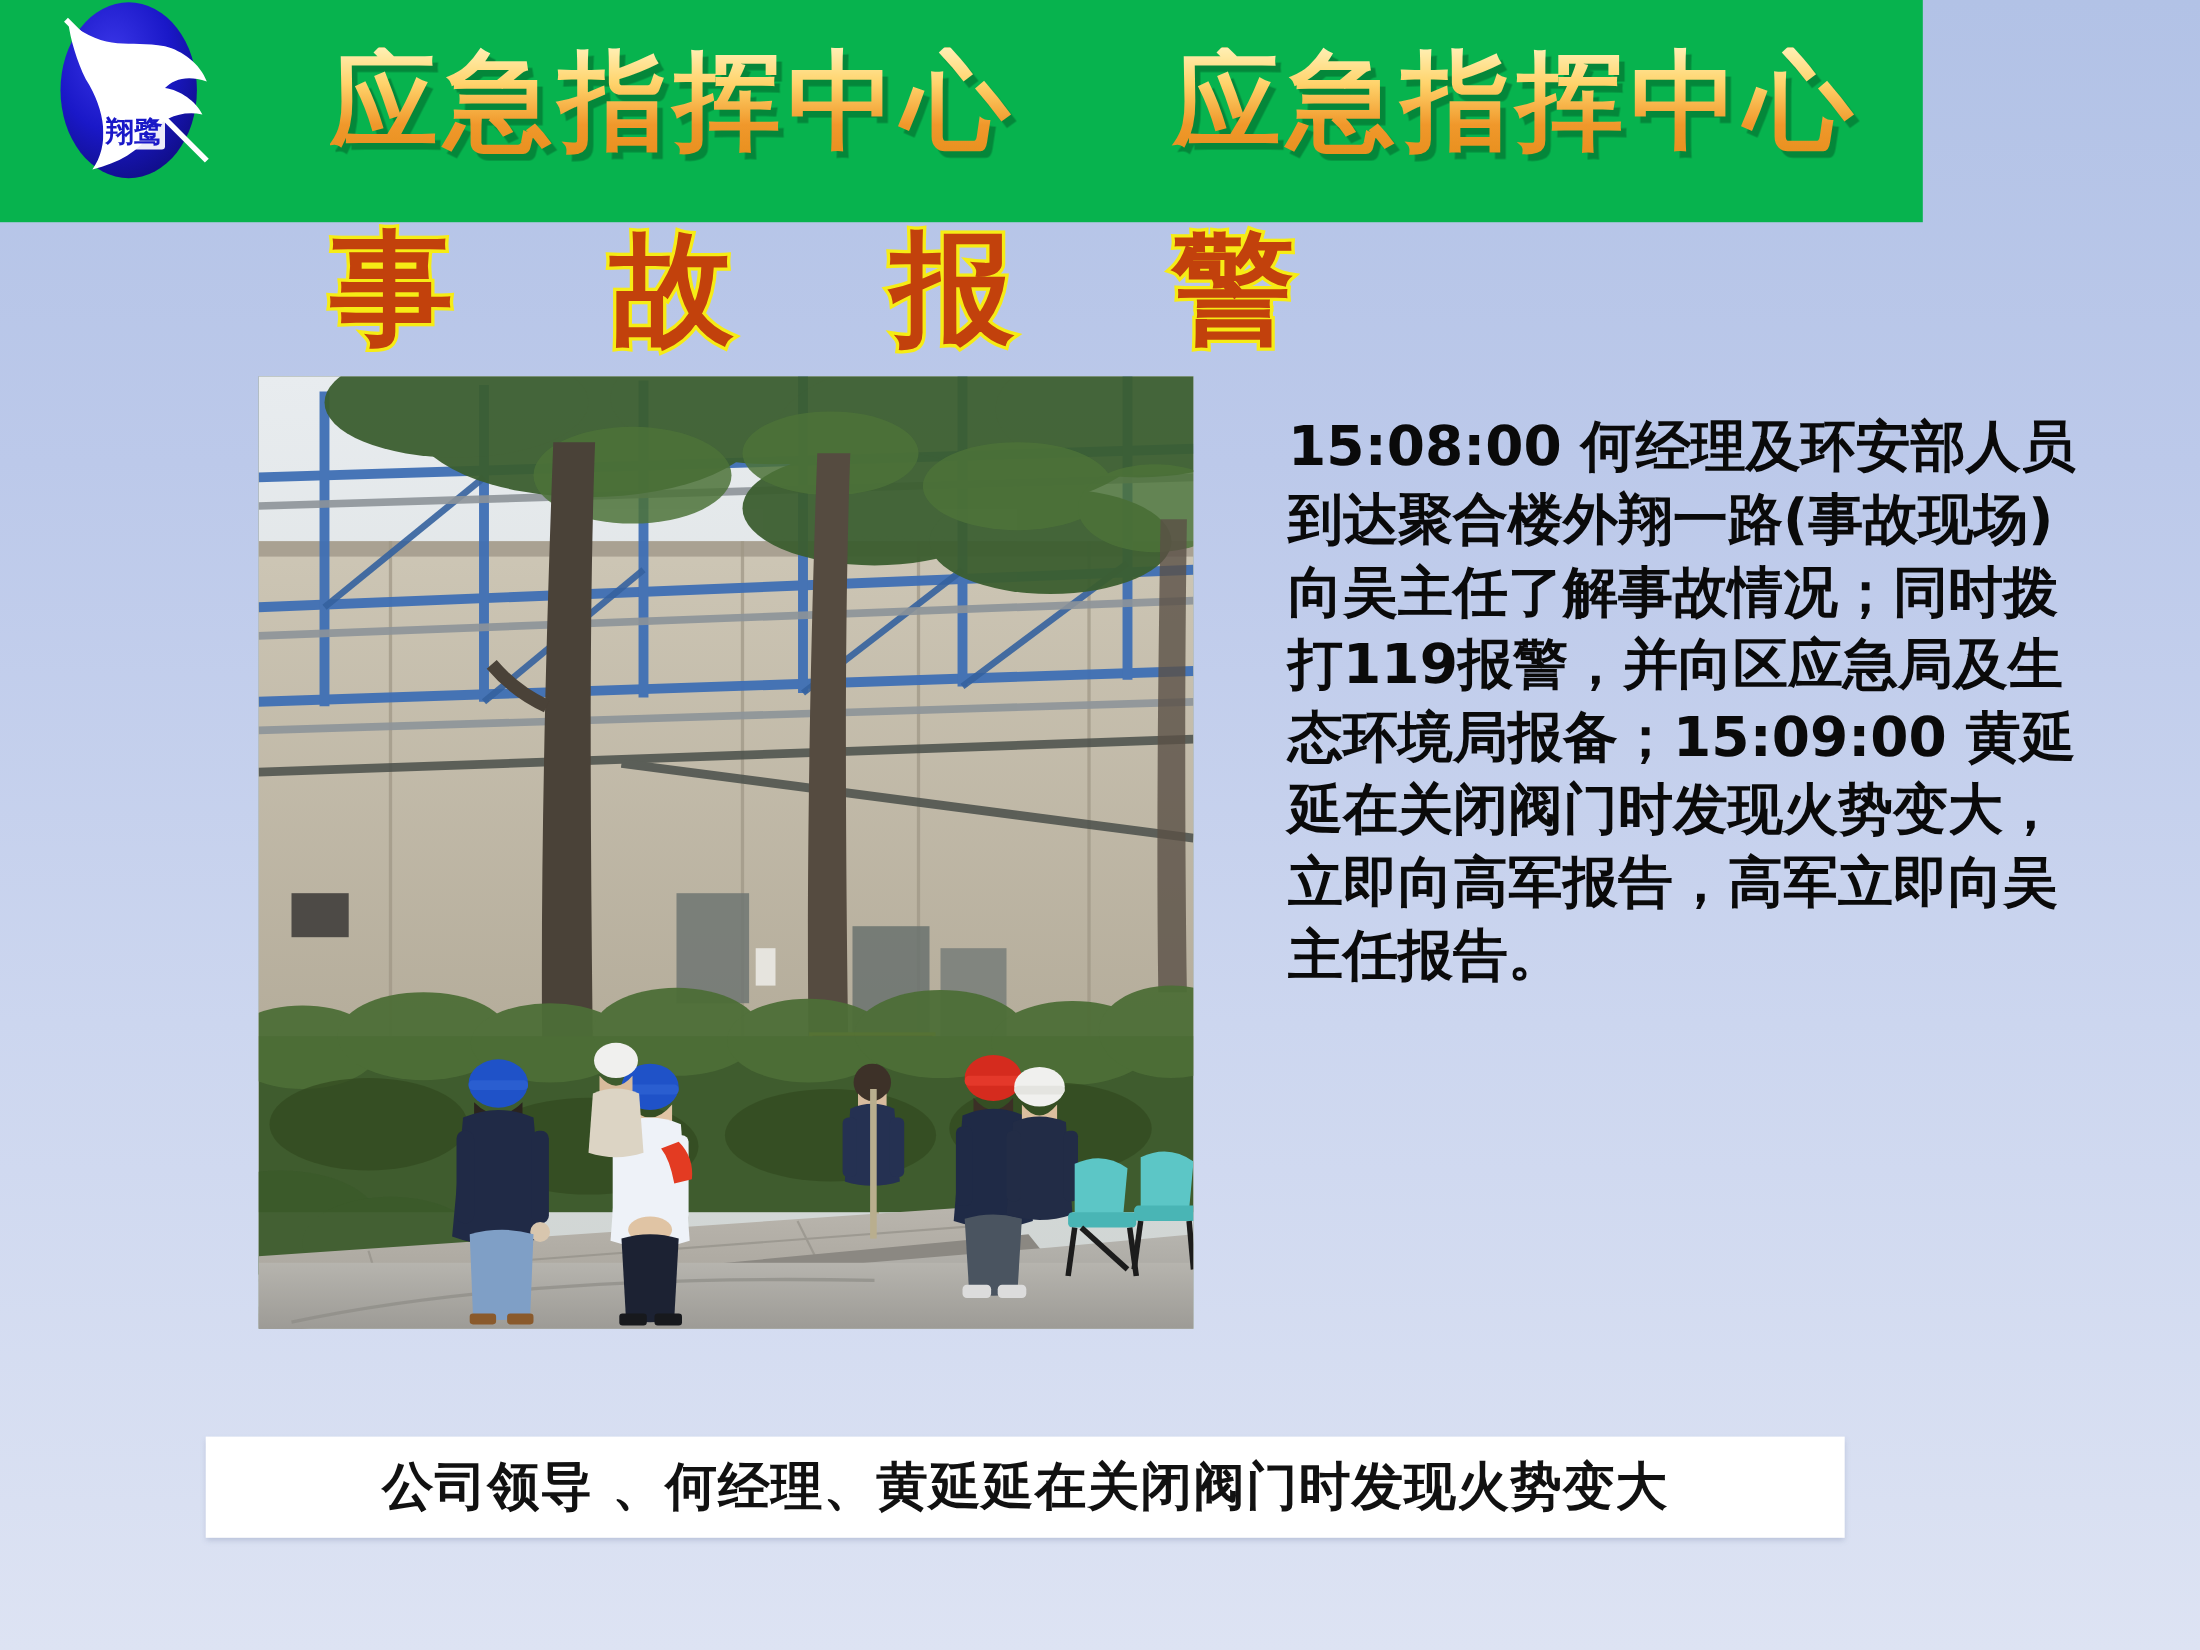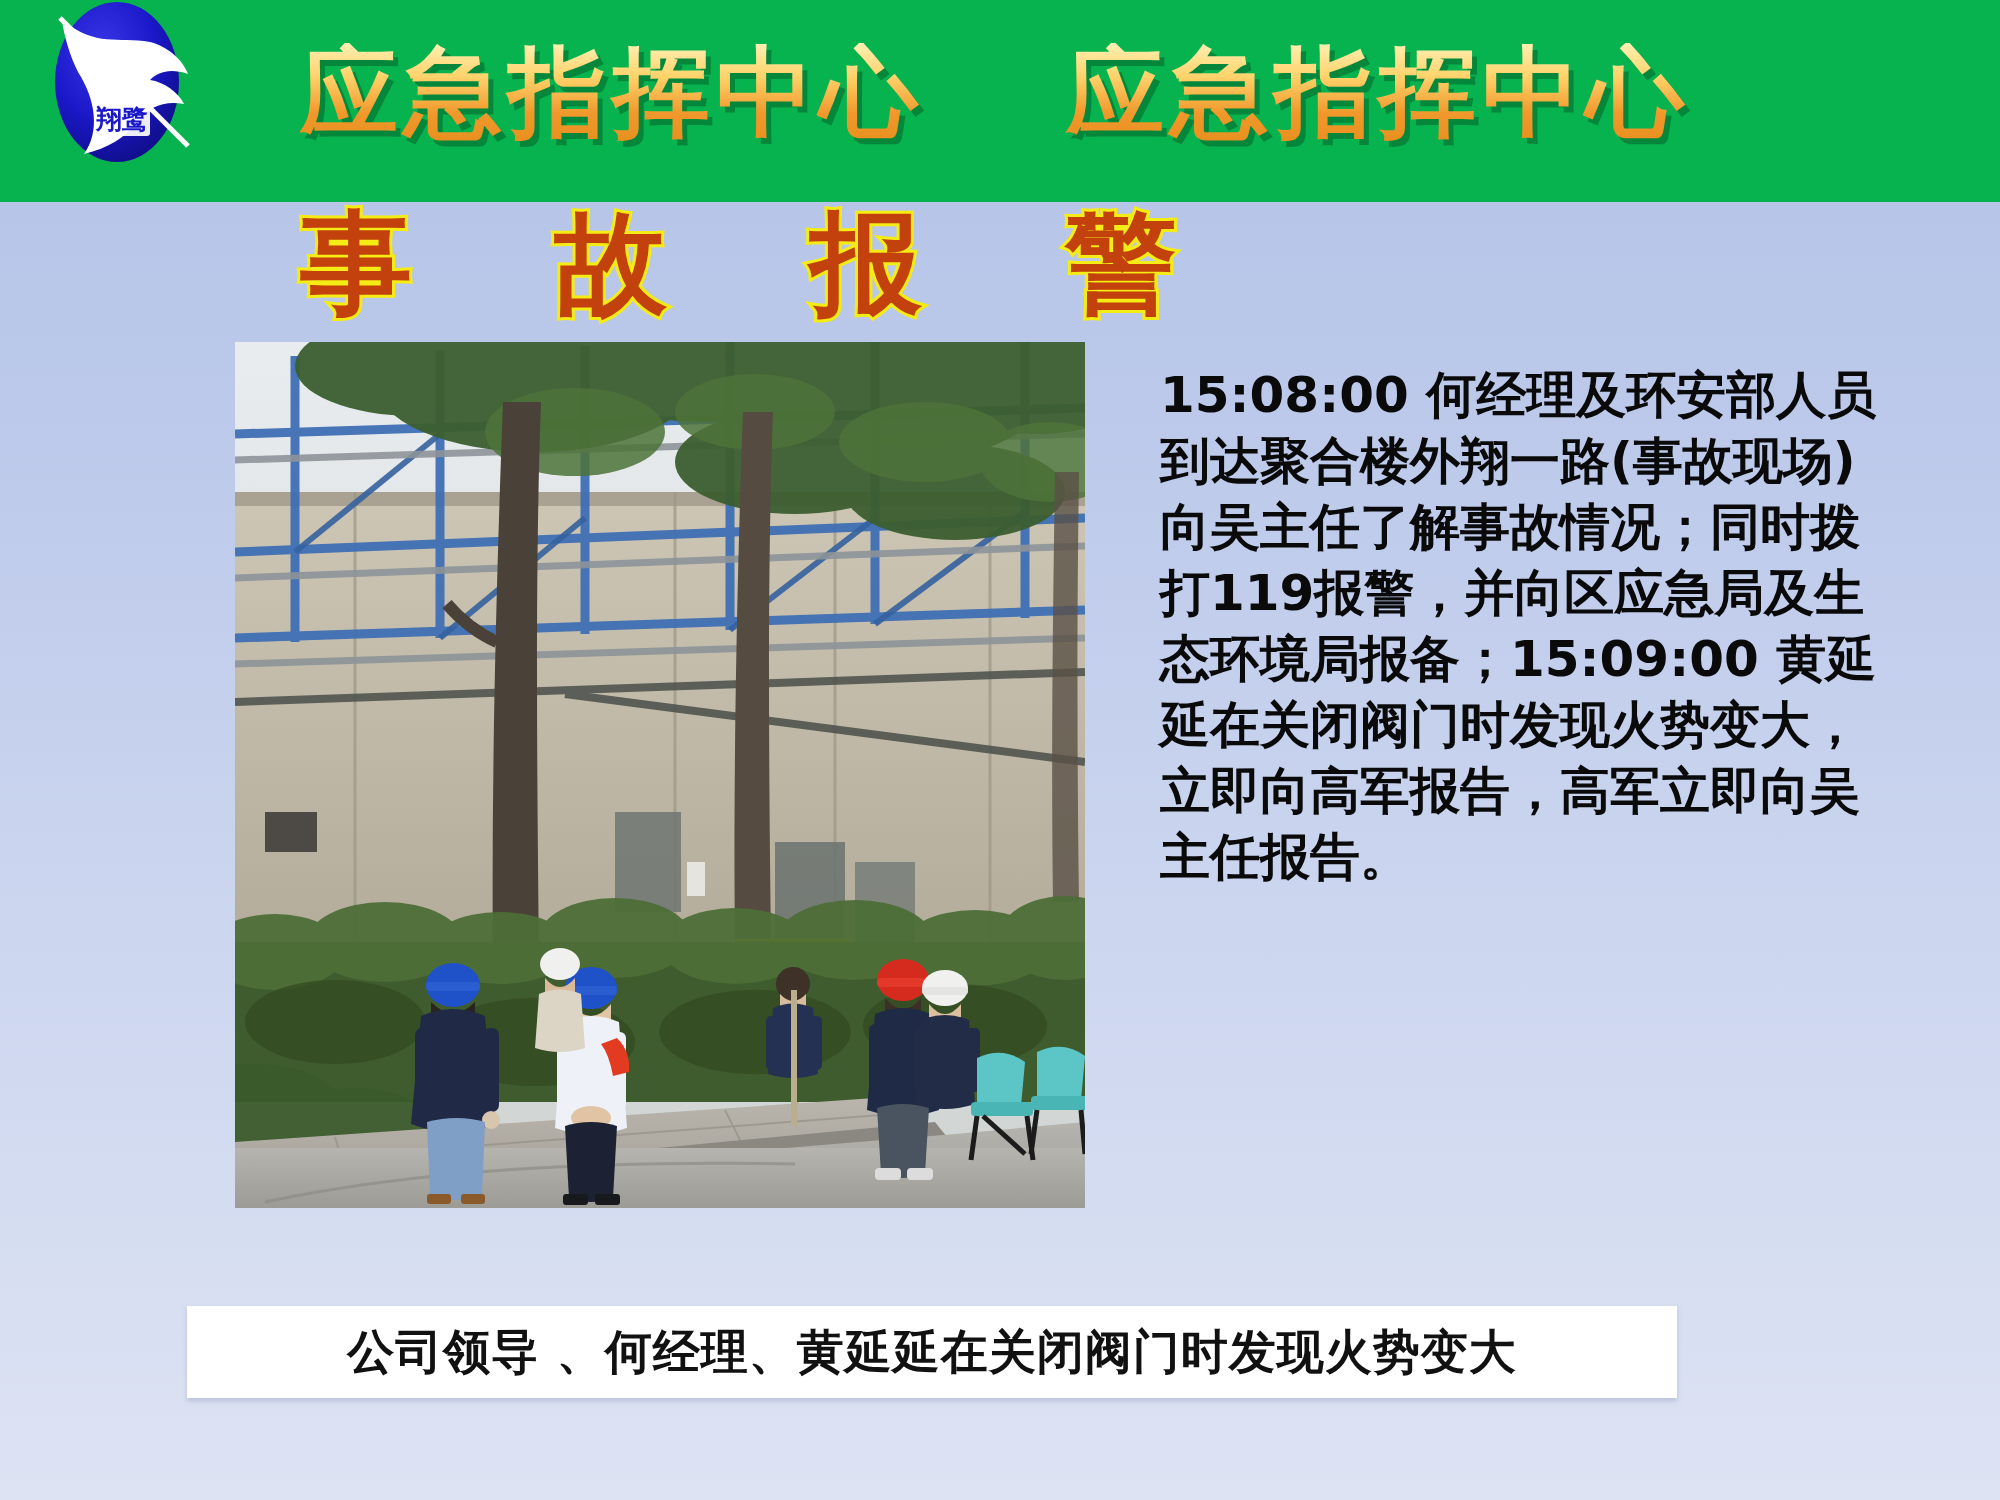--- a/index.html
+++ b/index.html
@@ -6,21 +6,21 @@
   html,body{margin:0;padding:0;}
   body{
     width:2000px;height:1500px;overflow:hidden;
     font-family:"Liberation Sans","DejaVu Sans",sans-serif;
     background:linear-gradient(180deg,#b2c2e6 0%,#bcc9ea 28%,#ccd6ef 62%,#dde3f3 100%);
   }
   .slide{position:relative;width:2000px;height:1500px;}
 
   
   .banner{
-    position:absolute;left:0;top:0;width:2000px;height:202px;
+    position:absolute;left:0;top:0;width:1748px;height:202px;
     background:#07b34e;overflow:visible;
   }
   .logo{
     position:absolute;left:38px;top:-4px;width:158px;height:172px;
   }
   .logo svg{display:block;width:158px;height:172px;}
 
   .banner-text{
     position:absolute;left:300px;top:22px;width:1700px;height:140px;
     display:flex;align-items:center;
@@ -57,21 +57,21 @@
   .photo svg{display:block;width:850px;height:866px;}
 
   
   .body-text{
     position:absolute;left:1160px;top:362px;width:740px;
     font-family:"DejaVu Sans","Liberation Sans",sans-serif;
     font-size:50px;font-weight:bold;line-height:66px;
     color:#0a0a0a;letter-spacing:0px;
     text-align:left;
   }
-  .body-text p{margin:0;}
+  .body-text p{margin:11px;}
 
   
   .caption-box{
     position:absolute;left:187px;top:1306px;width:1490px;height:92px;
     background:#ffffff;
     box-shadow:0 3px 5px rgba(120,135,170,.35);
   }
   .caption-text{
     position:absolute;left:0;right:0;top:50%;transform:translateY(-50%);
     text-align:center;

